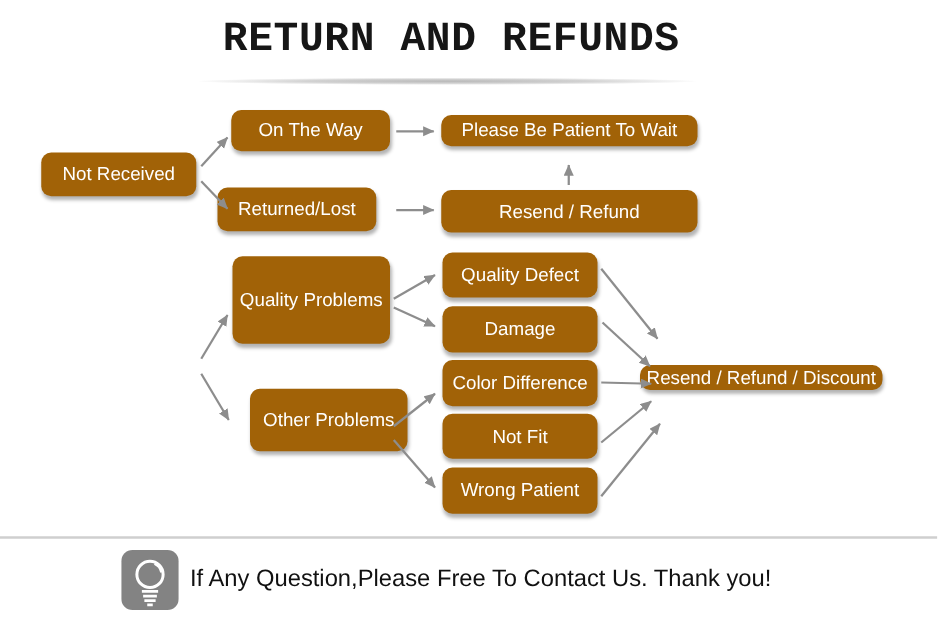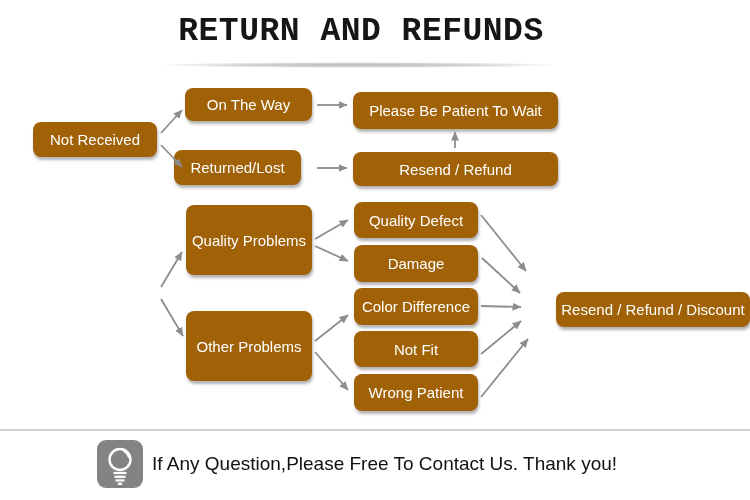--- a/index.html
+++ b/index.html
@@ -84,30 +84,30 @@
 <body>
 
 <div id="stage">
 
   <h1 class="title">RETURN AND REFUNDS</h1>
   <div class="title-underline"></div>
 
   <div class="node" style="left:33px;  top:122px; width:124px; height:35px">Not Received</div>
   <div class="node" style="left:185px; top:88px;  width:127px; height:33px">On The Way</div>
   <div class="node" style="left:174px; top:150px; width:127px; height:35px">Returned/Lost</div>
-  <div class="node" style="left:353px; top:92px;  width:205px; height:37px">Please Be Patient To Wait</div>
+  <div class="node" style="left:353px; top:92px;  width:205px; height:25px">Please Be Patient To Wait</div>
   <div class="node" style="left:353px; top:152px; width:205px; height:34px">Resend / Refund</div>
   <div class="node" style="left:186px; top:205px; width:126px; height:70px">Quality Problems</div>
-  <div class="node" style="left:186px; top:311px; width:126px; height:70px">Other Problems</div>
+  <div class="node" style="left:200px; top:311px; width:126px; height:50px">Other Problems</div>
   <div class="node" style="left:354px; top:202px; width:124px; height:36px">Quality Defect</div>
   <div class="node" style="left:354px; top:245px; width:124px; height:37px">Damage</div>
   <div class="node" style="left:354px; top:288px; width:124px; height:37px">Color Difference</div>
   <div class="node" style="left:354px; top:331px; width:124px; height:36px">Not Fit</div>
   <div class="node" style="left:354px; top:374px; width:124px; height:37px">Wrong Patient</div>
-  <div class="node" style="left:556px; top:292px; width:194px; height:35px">Resend / Refund / Discount</div>
+  <div class="node" style="left:512px; top:292px; width:194px; height:20px">Resend / Refund / Discount</div>
 
   <svg id="arrows" viewBox="0 0 750 500" xmlns="http://www.w3.org/2000/svg">
     <defs>
       <marker id="ah" markerUnits="userSpaceOnUse" markerWidth="10" markerHeight="9" refX="8.5" refY="4" orient="auto">
         <path d="M0,0 L9,4 L0,8 Z" fill="#8d8d8d"></path>
       </marker>
     </defs>
   <line x1="161" y1="133" x2="182" y2="110" stroke="#8d8d8d" stroke-width="1.8" marker-end="url(#ah)"></line>
       <line x1="161" y1="145" x2="182" y2="167" stroke="#8d8d8d" stroke-width="1.8" marker-end="url(#ah)"></line>
       <line x1="317" y1="105" x2="347" y2="105" stroke="#8d8d8d" stroke-width="1.8" marker-end="url(#ah)"></line>

